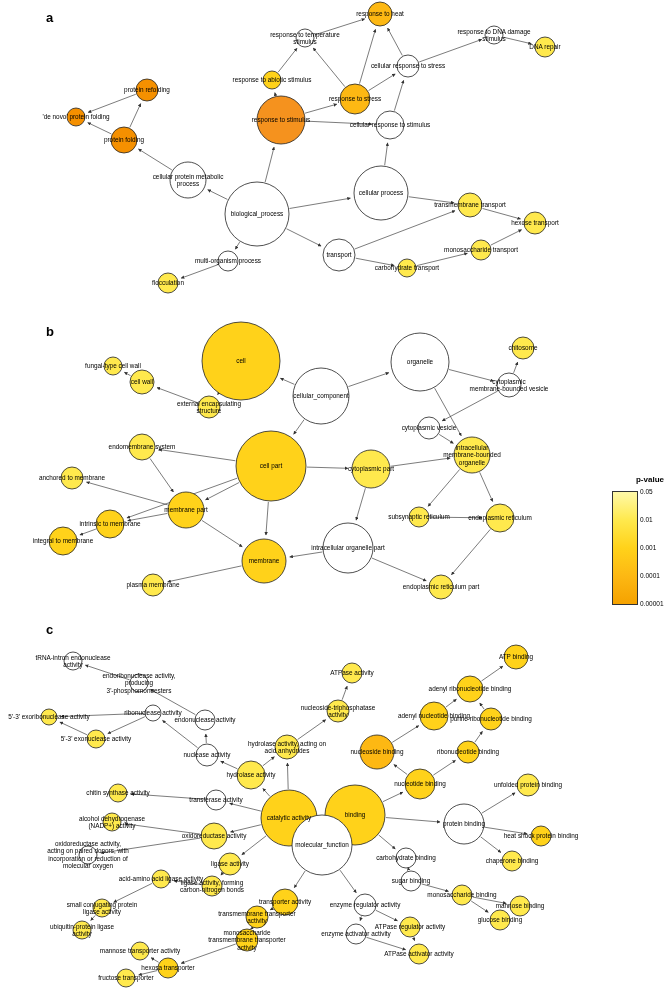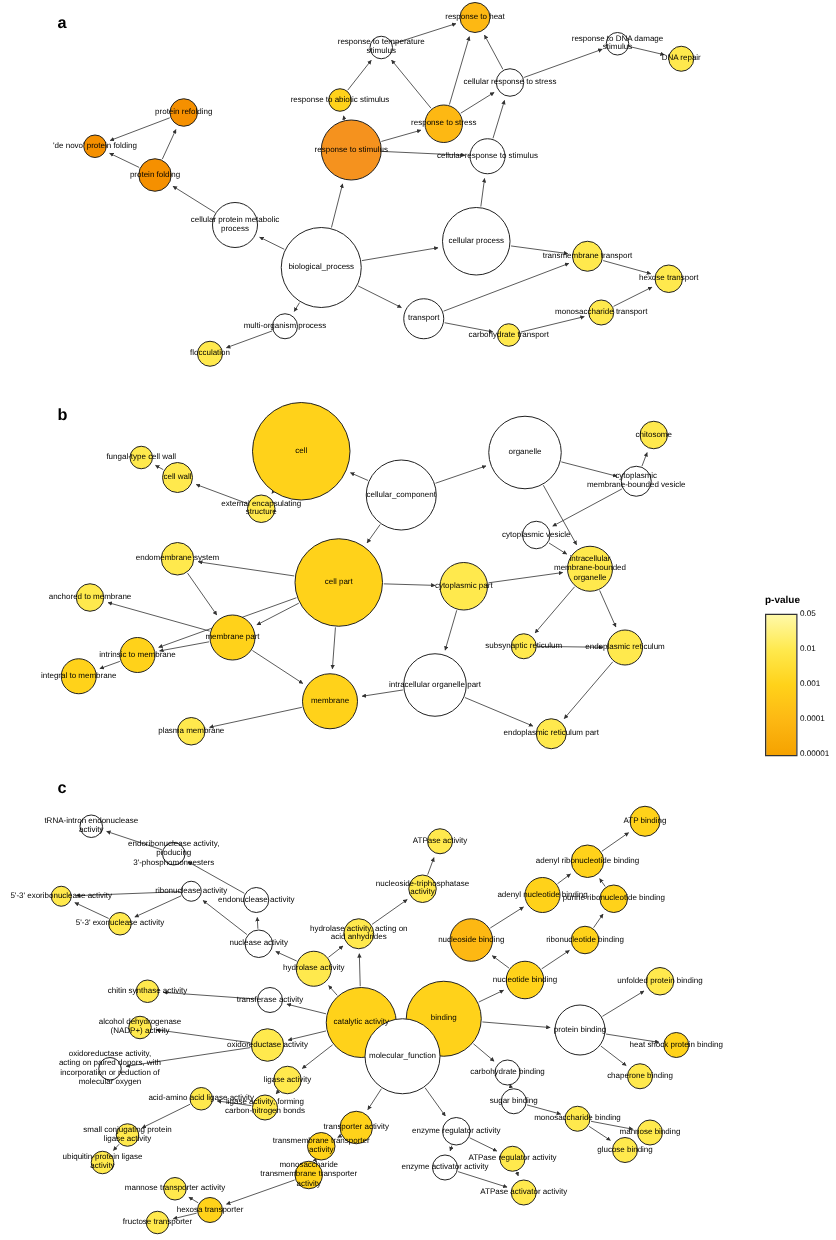--- a/index.html
+++ b/index.html
@@ -6,21 +6,21 @@
   body{width:669px;height:992px;font-family:"Liberation Sans", sans-serif;color:#111;}
   .page{position:relative;width:669px;height:992px;overflow:hidden;}
   .panel{position:absolute;left:0;width:669px;}
   .panel-a{top:0;height:310px;}
   .panel-b{top:310px;height:300px;}
   .panel-c{top:610px;height:382px;}
   .panel-label{position:absolute;font-weight:bold;font-size:13px;color:#000;}
   svg{position:absolute;left:0;top:0;overflow:visible;}
   .nodelabel{position:absolute;font-size:6.4px;line-height:7.4px;text-align:center;color:#000;
              transform:translate(-50%,-50%);white-space:pre-line;pointer-events:none;}
-  .legend{position:absolute;right:6px;}
+  .legend{position:absolute;right:6px;text-align:right;}
   .legend-title{font-size:8px;font-weight:bold;color:#000;}
   .legend-tick{font-size:6.5px;color:#000;position:absolute;left:28px;transform:translateY(-50%);}
   .legend-bar{position:absolute;left:0;top:0;width:24px;border:1px solid #333;}
 </style>
 </head>
 <body>
 
 <div class="page">
 
   <div class="panel panel-a">

